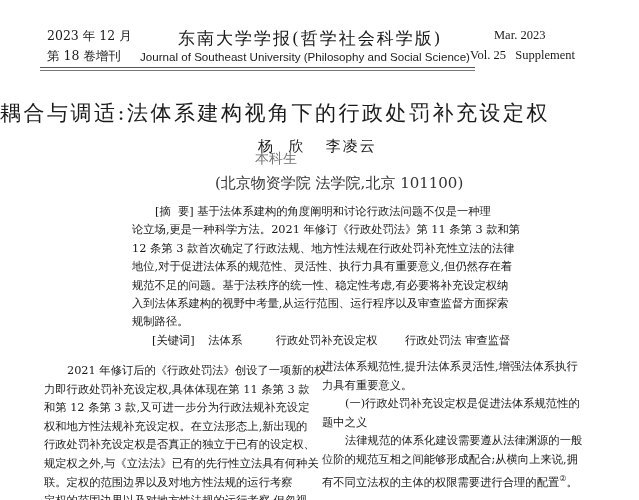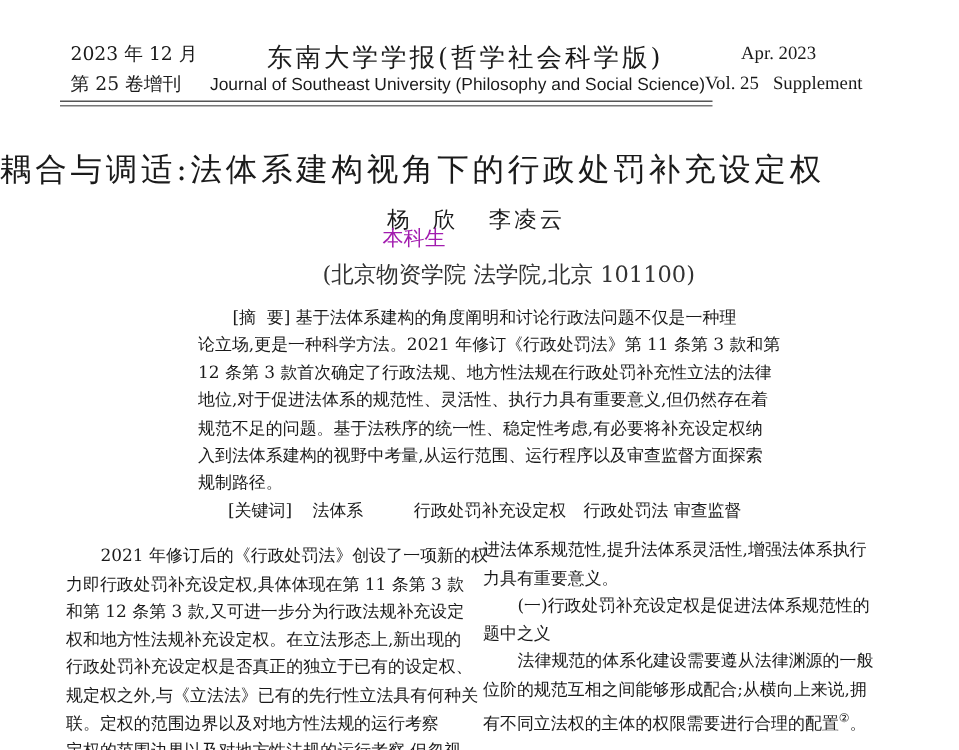--- a/index.html
+++ b/index.html
@@ -8,41 +8,41 @@
   .abs { position:absolute; white-space:nowrap; }
   .hdr-left { left:47px; font-size:12.5px; }
   .hdr-cn { left:178px; top:27px; font-size:17px; letter-spacing:2px; }
   .hdr-en { left:140px; top:50px; font-size:11.6px; font-family:"Liberation Sans", sans-serif; }
   .hdr-right { font-size:12.5px; font-family:"Liberation Serif", serif; }
   .rule { position:absolute; left:40px; width:432px; }
   .rule1 { top:67px; height:0; border-top:1.6px solid #555; width:435px; left:40px; }
   .rule2 { top:70px; height:0; border-top:0.8px solid #777; width:435px; left:40px; }
   .title { left:0; width:547px; top:99px; text-align:center; font-size:21px; letter-spacing:2.5px; }
   .authors { left:258px; top:137px; font-size:15px; letter-spacing:2px; }
-  .annot { left:255px; top:150px; font-size:14px; color:#a21caf; }
+  .annot { left:255px; top:150px; font-size:14px; color:#737373; }
   .affil { left:215px; top:174px; font-size:15px; color:#333; }
   .abstract { left:132px; top:203px; width:276px; font-size:11.3px; line-height:18.4px; white-space:normal; }
   .abs-line { display:block; white-space:nowrap; }
   .indent { padding-left:23px; }
   .keywords { left:152px; top:333px; font-size:11.3px; }
   .kw { margin-left:10px; }
   .col { white-space:normal; font-size:11.3px; line-height:18.6px; }
   .col-left { left:44px; top:362px; width:265px; }
   .col-right { left:322px; top:358px; width:270px; }
   .line { display:block; white-space:nowrap; }
   sup { font-size:8px; }
 </style>
 </head>
 <body>
 
 <div class="abs hdr-left" style="top:28px;">2023 年 12 月</div>
-<div class="abs hdr-left" style="top:48px;">第 25 卷增刊</div>
+<div class="abs hdr-left" style="top:48px;">第 18 卷增刊</div>
 <div class="abs hdr-cn">东南大学学报(哲学社会科学版)</div>
 <div class="abs hdr-en">Journal of Southeast University (Philosophy and Social Science)</div>
-<div class="abs hdr-right" style="left:494px; top:28px;">Apr. 2023</div>
+<div class="abs hdr-right" style="left:494px; top:28px;">Mar. 2023</div>
 <div class="abs hdr-right" style="left:470px; top:48px; white-space:pre;">Vol. 25   Supplement</div>
 <div class="rule rule1" style="width:435px; left:40px;"></div>
 <div class="rule rule2" style="width:435px; left:40px;"></div>
 
 <div class="abs title">耦合与调适:法体系建构视角下的行政处罚补充设定权</div>
 <div class="abs authors" style="white-space:pre;">杨  欣   李凌云</div>
 <div class="abs annot">本科生</div>
 <div class="abs affil">(北京物资学院 法学院,北京 101100)</div>
 
 <div class="abs abstract">
@@ -55,21 +55,21 @@
   <span class="abs-line">地位,对于促进法体系的规范性、灵活性、执行力具有重要意义,但仍然存在着</span>
   <span class="abs-line">规范不足的问题。基于法秩序的统一性、稳定性考虑,有必要将补充设定权纳</span>
   <span class="abs-line">入到法体系建构的视野中考量,从运行范围、运行程序以及审查监督方面探索</span>
   <span class="abs-line">规制路径。</span>
 </div>
 
 <div class="abs keywords">
   <span>[关键词]</span>
   <span class="kw">法体系</span>
   <span class="kw" style="margin-left:30px;">行政处罚补充设定权</span>
-  <span class="kw" style="margin-left:8px;">行政处罚法</span>
+  <span class="kw" style="margin-left:24px;">行政处罚法</span>
   <span class="kw" style="margin-left:0;">审查监督</span>
 </div>
 
 <div class="abs col col-left">
   <span class="line indent">2021 年修订后的《行政处罚法》创设了一项新的权</span>
   <span class="line">力即行政处罚补充设定权,具体体现在第 11 条第 3 款</span>
   <span class="line">和第 12 条第 3 款,又可进一步分为行政法规补充设定</span>
   <span class="line">权和地方性法规补充设定权。在立法形态上,新出现的</span>
   <span class="line">行政处罚补充设定权是否真正的独立于已有的设定权、</span>
   <span class="line">规定权之外,与《立法法》已有的先行性立法具有何种关</span>

